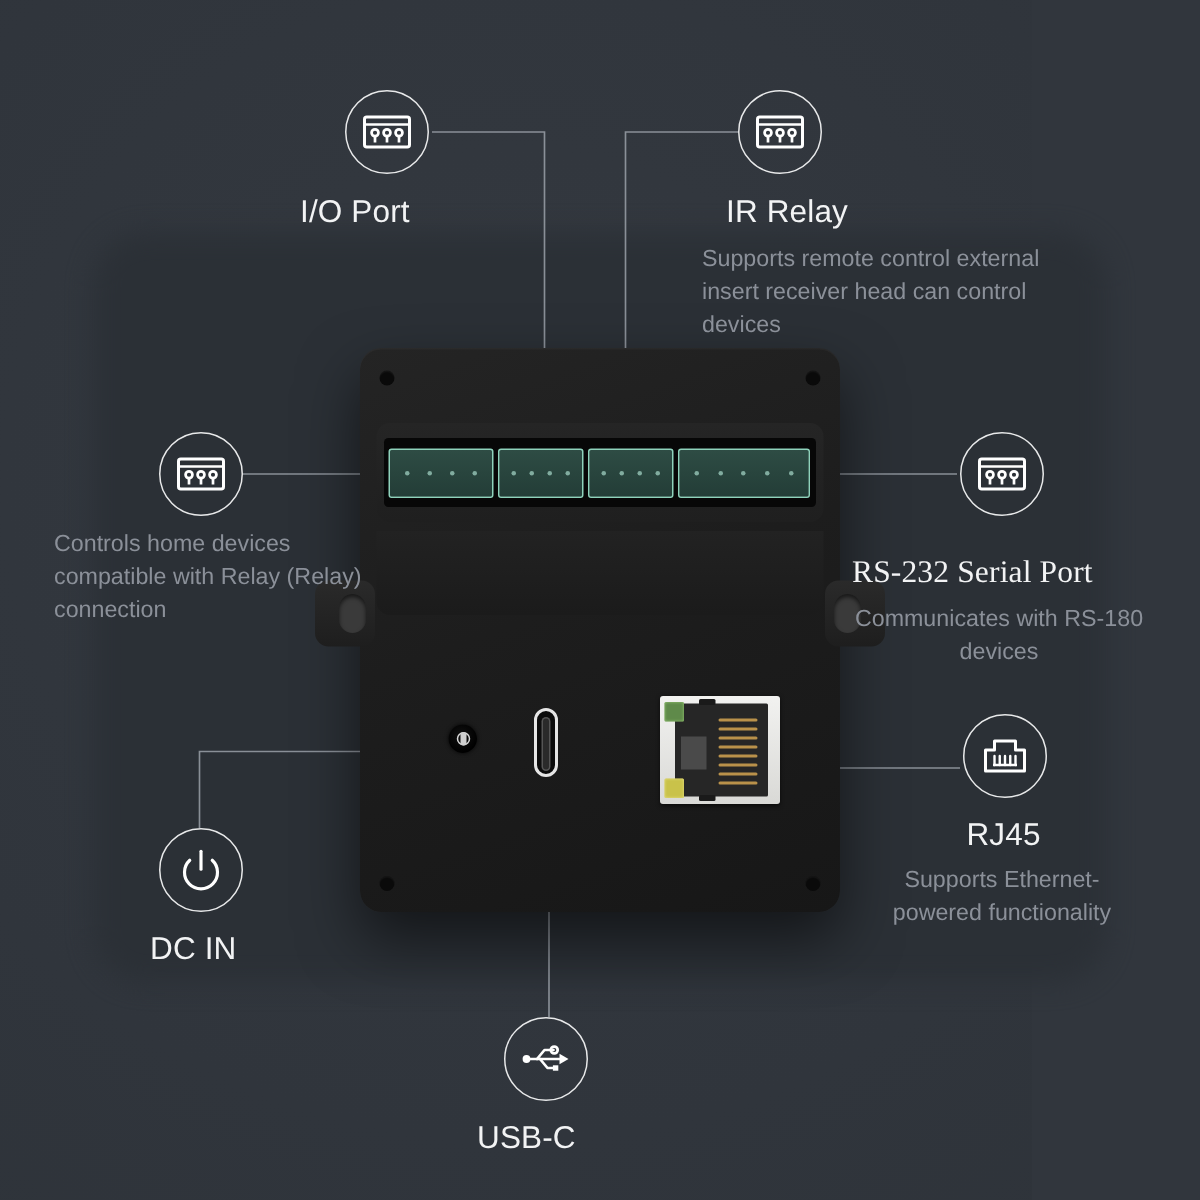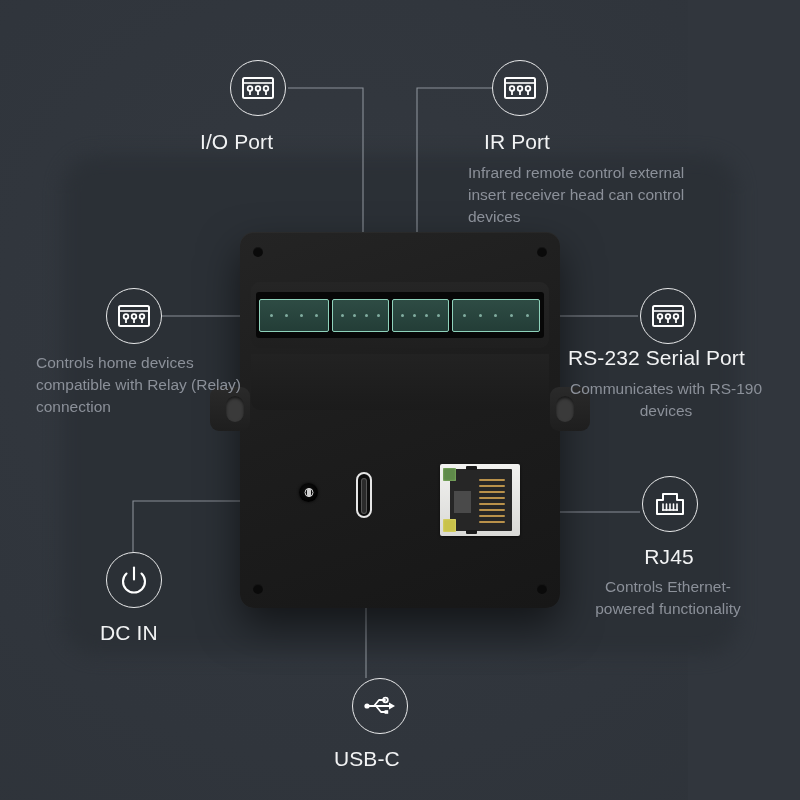--- a/index.html
+++ b/index.html
@@ -214,33 +214,33 @@
   #co-ir .c-title { margin-top: 14px; margin-left: -8px; }
   #co-ir .c-desc  { margin-top: 8px; margin-left: -24px; width: 252px; }
 
   #co-relay  { left: 104px; top: 288px; }
   #co-relay .badge { margin-left: 2px; }
   #co-relay .c-title { margin-top: 13px; margin-left: -45px; }
   #co-relay .c-desc  { margin-top: 8px; margin-left: -68px; width: 212px; }
 
   #co-rs232  { left: 638px; top: 288px; }
   #co-rs232 .badge { margin-left: 2px; }
-  #co-rs232 .c-title { margin-top: 2px; margin-left: -70px; }
+  #co-rs232 .c-title { margin-top: 25px; margin-left: -70px; font-family: Liberation Serif, serif; }
   #co-rs232 .c-desc  { margin-top: 8px; margin-left: -72px; width: 200px; text-align: center; }
 
   #co-dcin   { left: 104px; top: 552px; }
   #co-dcin .badge { margin-left: 2px; }
   #co-dcin .c-title { margin-top: 13px; margin-left: -4px; }
 
   #co-rj45   { left: 640px; top: 476px; }
   #co-rj45 .badge { margin-left: 2px; }
   #co-rj45 .c-title { margin-top: 13px; margin-left: 0px; text-align: center; width: 58px; }
   #co-rj45 .c-desc  { margin-top: 7px; margin-left: -60px; width: 176px; text-align: center; }
 
-  #co-usbc   { left: 350px; top: 678px; }
+  #co-usbc   { left: 334px; top: 678px; }
   #co-usbc .badge { margin-left: 2px; }
   #co-usbc .c-title { margin-top: 13px; margin-left: -16px; }
 </style>
 </head>
 <body>
 
 <div id="stage">
 
   <div class="backdrop-panel"></div>
 
@@ -367,22 +367,22 @@
         <g fill="none" stroke="#fff" stroke-width="1.8">
           <circle cx="9" cy="14.5" r="2.3"></circle>
             <line x1="9" y1="16.8" x2="9" y2="21"></line>
           <circle cx="17" cy="14.5" r="2.3"></circle>
             <line x1="17" y1="16.8" x2="17" y2="21"></line>
           <circle cx="25" cy="14.5" r="2.3"></circle>
             <line x1="25" y1="16.8" x2="25" y2="21"></line>
         </g>
       </svg>
     </div>
-    <div class="c-title">IR Port</div>
-    <div class="c-desc">Infrared remote control external insert receiver head can control devices</div>
+    <div class="c-title">IR Relay</div>
+    <div class="c-desc">Supports remote control external insert receiver head can control devices</div>
   </div>
 
   <div class="callout" id="co-relay">
     <div class="badge">
       <svg width="34" height="28" viewBox="0 0 34 28">
         <rect x="2" y="4" width="30" height="20" rx="1.5" fill="none" stroke="#fff" stroke-width="2"></rect>
         <line x1="2" y1="9" x2="32" y2="9" stroke="#fff" stroke-width="1.6"></line>
         <g fill="none" stroke="#fff" stroke-width="1.8">
           <circle cx="9" cy="14.5" r="2.3"></circle>
             <line x1="9" y1="16.8" x2="9" y2="21"></line>
@@ -405,21 +405,21 @@
           <circle cx="9" cy="14.5" r="2.3"></circle>
             <line x1="9" y1="16.8" x2="9" y2="21"></line>
           <circle cx="17" cy="14.5" r="2.3"></circle>
             <line x1="17" y1="16.8" x2="17" y2="21"></line>
           <circle cx="25" cy="14.5" r="2.3"></circle>
             <line x1="25" y1="16.8" x2="25" y2="21"></line>
         </g>
       </svg>
     </div>
     <div class="c-title">RS-232 Serial Port</div>
-    <div class="c-desc">Communicates with RS-190 devices</div>
+    <div class="c-desc">Communicates with RS-180 devices</div>
   </div>
 
   <div class="callout" id="co-dcin">
     <div class="badge">
       <svg width="32" height="32" viewBox="0 0 32 32">
         <path d="M8.5,9.5 A11,11 0 1 0 23.5,9.5" fill="none" stroke="#fff" stroke-width="2.1" stroke-linecap="round"></path>
         <line x1="16" y1="3.5" x2="16" y2="15.5" stroke="#fff" stroke-width="2.1" stroke-linecap="round"></line>
       </svg>
     </div>
     <div class="c-title">DC IN</div>
@@ -433,21 +433,21 @@
           <line x1="10" y1="15" x2="10" y2="21"></line>
           <line x1="13.5" y1="15" x2="13.5" y2="21"></line>
           <line x1="17" y1="15" x2="17" y2="21"></line>
           <line x1="20.5" y1="15" x2="20.5" y2="21"></line>
           <line x1="24" y1="15" x2="24" y2="21"></line>
         </g>
         <line x1="9" y1="21" x2="25" y2="21" stroke="#fff" stroke-width="1.6"></line>
       </svg>
     </div>
     <div class="c-title">RJ45</div>
-    <div class="c-desc">Controls Ethernet-powered functionality</div>
+    <div class="c-desc">Supports Ethernet-powered functionality</div>
   </div>
 
   <div class="callout" id="co-usbc">
     <div class="badge">
       <svg width="34" height="26" viewBox="0 0 34 26">
         <g stroke="#fff" stroke-width="1.8" fill="none" stroke-linecap="round" stroke-linejoin="round">
           <line x1="4.5" y1="13" x2="28" y2="13"></line>
           <path d="M11,13 L16,7 L22,7"></path>
           <path d="M13,13 L18,19 L24,19"></path>
         </g>

